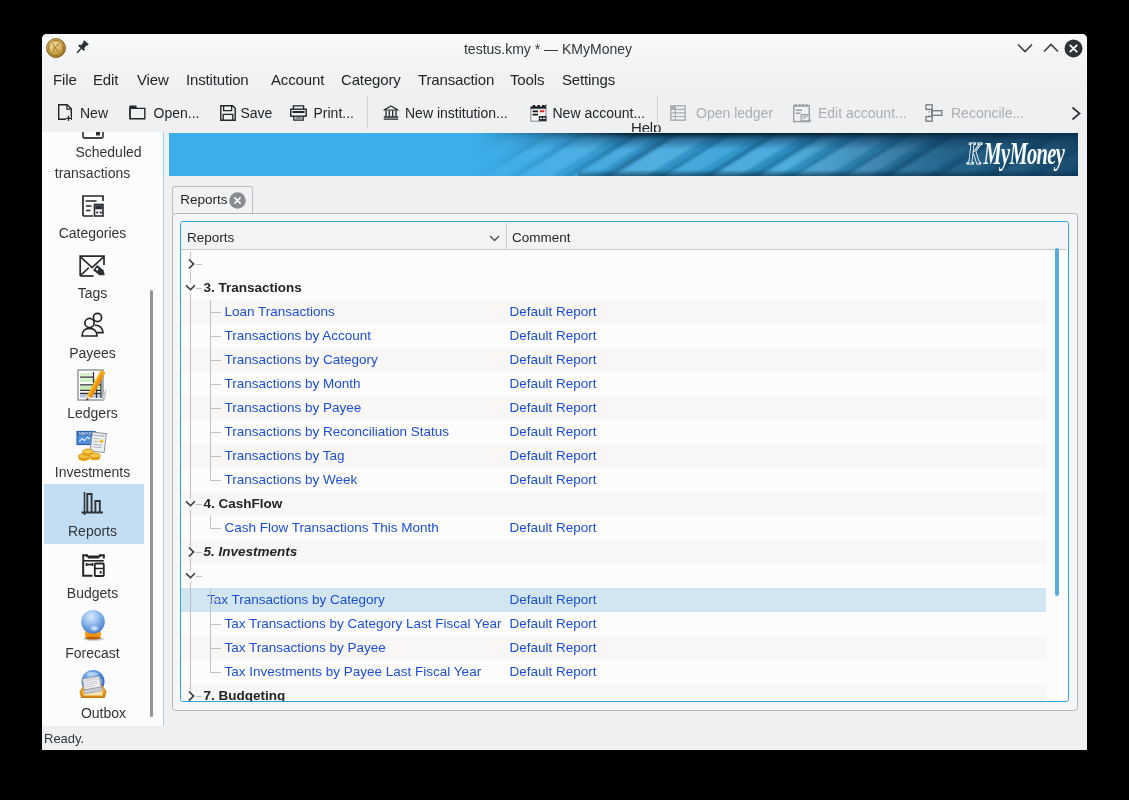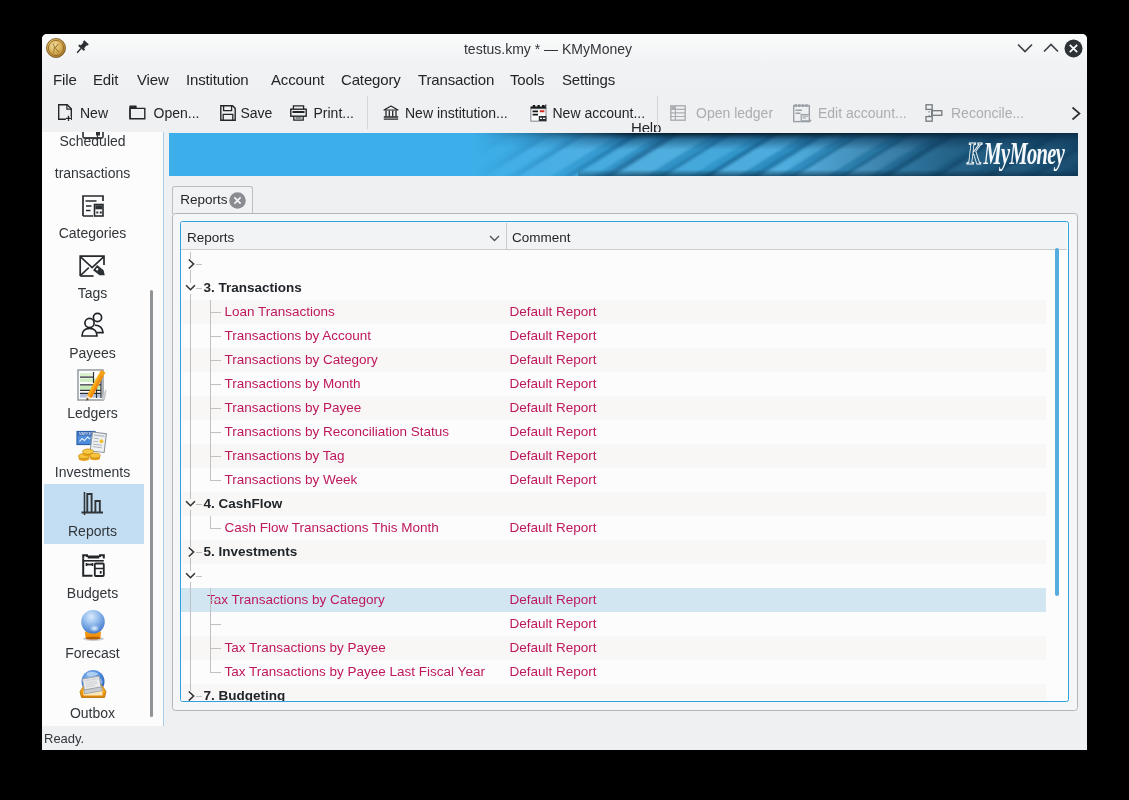--- a/index.html
+++ b/index.html
@@ -21,21 +21,21 @@
   #banner{position:absolute;left:0;top:0.5px;width:909px;height:43.5px;background:#3caee9;overflow:hidden;}
   #tab{position:absolute;left:3.2px;top:53.5px;width:81px;height:28px;background:#f1f2f3;border:1px solid #bcbebf;border-bottom:none;border-radius:3px 3px 0 0;box-sizing:border-box;}
   #tabframe{position:absolute;left:3px;top:81px;width:906px;height:498px;background:#f5f6f7;border:1px solid #b3b5b7;border-radius:3.5px;box-sizing:border-box;}
   #table{position:absolute;left:11px;top:88.5px;width:888.5px;height:481.5px;background:#fcfcfc;border:1.5px solid #2fa0e0;border-radius:2.5px;box-sizing:border-box;overflow:hidden;}
   #thead{position:absolute;left:0;top:0;width:885.5px;height:28.5px;background:#f2f3f4;border-bottom:1px solid #caccce;box-sizing:border-box;font-size:13.5px;color:#232629;}
   #rows{position:absolute;left:0;top:30.5px;width:864.5px;height:450px;}
   .row{position:absolute;left:0;width:864.5px;height:24px;}
   .r-alt{background:#f8f7f5;}
   .r-base{background:#fcfcfc;}
   .r-sel{background:#d2e6f2;}
-  .rtxt{position:absolute;top:4px;font-size:13.5px;color:#be185d;white-space:nowrap;}
+  .rtxt{position:absolute;top:4px;font-size:13.5px;color:#1d4ed8;white-space:nowrap;}
   .rtxt.b{font-weight:bold;color:#212529;}
   .branch{position:absolute;background:#bfc1c3;}
   svg{display:block;}
 </style>
 </head>
 <body>
 <div id="win">
   <div id="header">
 
     <svg class="abs" style="left:4px;top:4px" width="20" height="20" viewBox="0 0 20 20">
@@ -161,21 +161,21 @@
     <svg class="abs" style="left:1028px;top:71.5px" width="12" height="15" viewBox="0 0 12 15">
       <path d="M2.5 1.5 L9.5 7.5 L2.5 13.5" fill="none" stroke="#2f3338" stroke-width="1.7"></path>
     </svg>
   </div>
   <div id="sidebar">
 
     <svg class="abs" style="left:40px;top:-15px" width="22" height="22" viewBox="0 0 22 22">
       <rect x="1" y="1" width="20" height="20" rx="1.5" fill="none" stroke="#40454a" stroke-width="1.8"></rect>
       <rect x="14" y="15" width="4" height="3.5" fill="#2c3035"></rect>
     </svg>
-    <div class="sb-label" style="top:1px;">Scheduled</div>
+    <div class="sb-label" style="top:12px;margin-left:16px;">Scheduled</div>
     <div class="sb-label" style="top:33px;">transactions</div>
 
     <svg class="abs" style="left:40px;top:62.5px" width="22" height="22" viewBox="0 0 22 22">
       <path d="M1 21 L1 1 L21 1 L21 6" fill="none" stroke="#26292d" stroke-width="1.7"></path>
       <path d="M1 21 L11 21" stroke="#26292d" stroke-width="1.7"></path>
       <path d="M3.5 6 L14.5 6" stroke="#26292d" stroke-width="1.5"></path>
       <path d="M4 11 L9.5 11 M4 15.5 L8.5 15.5" stroke="#26292d" stroke-width="1.5"></path>
       <rect x="12.5" y="9.5" width="8.5" height="11.5" fill="none" stroke="#26292d" stroke-width="1.6"></rect>
       <rect x="13.3" y="10.3" width="7" height="4" fill="#2c3035"></rect>
       <rect x="14.3" y="16.5" width="2" height="2" fill="#2c3035"></rect>
@@ -309,21 +309,21 @@
       <path d="M23 9 C25.5 10.5 26 13 25 15.5 C23.5 14 22.5 11 23 9 Z" fill="#a9ccf0" opacity="0.7"></path>
       <path d="M3 22.5 L7.5 15.8 L24.5 15.8 L29 22.5 L27.5 28.5 L4.5 28.5 Z" fill="url(#tray)" stroke="#b56f00" stroke-width="0.8"></path>
       <path d="M6.5 21.5 L9.5 17.3 L22.5 17.3 L25.5 21.5 L25.5 26.5 L6.5 26.5 Z" fill="#fde9b8"></path>
       <g transform="rotate(-10 15 18)">
         <rect x="6.5" y="19" width="18" height="4.5" fill="#c7cbd0" stroke="#8e9398" stroke-width="0.6"></rect>
         <rect x="7" y="8.5" width="17" height="11" fill="#ededee" stroke="#959a9f" stroke-width="0.8"></rect>
         <rect x="8.3" y="9.6" width="14.4" height="2" fill="#d4d7da"></rect>
         <path d="M9 13 L21 13 M9 15 L21 15 M9 17 L18 17" stroke="#c2c6ca" stroke-width="0.7"></path>
       </g>
     </svg>
-    <div class="sb-label" style="top:573px;">Outbox</div>
+    <div class="sb-label" style="top:573px;padding-left:11px;">Outbox</div>
 
     <div class="abs" style="left:107.5px;top:158px;width:3.5px;height:427px;background:#909496;border-radius:2px;"></div>
   </div>
   <div id="sidebar-sep"></div>
   <div id="rpane">
     <div id="banner">
       <svg class="abs" style="left:239px;top:0" width="670" height="43.5" viewBox="0 0 670 43.5" preserveAspectRatio="none">
         <defs>
           <filter id="soft" x="-20%" y="-20%" width="140%" height="140%">
               <feGaussianBlur stdDeviation="2.8"></feGaussianBlur>
@@ -474,35 +474,36 @@
         <div class="rtxt" style="left:328.5px;">Default Report</div>
       </div>
       <div class="row r-alt" style="top:240px;">
         <div class="rtxt b" style="left:22.5px;">4. CashFlow</div>
       </div>
       <div class="row r-base" style="top:264px;">
         <div class="rtxt" style="left:43.5px;">Cash Flow Transactions This Month</div>
         <div class="rtxt" style="left:328.5px;">Default Report</div>
       </div>
       <div class="row r-alt" style="top:288px;">
-        <div class="rtxt b" style="left:22.5px;">5. Investments</div>
+        <div class="rtxt b" style="left:22.5px;font-style:italic;">5. Investments</div>
       </div>
       <div class="row r-sel" style="top:336px;">
         <div class="rtxt" style="left:26px;">Tax Transactions by Category</div>
         <div class="rtxt" style="left:328.5px;">Default Report</div>
       </div>
       <div class="row r-base" style="top:360px;">
+        <div class="rtxt" style="left:43.5px;">Tax Transactions by Category Last Fiscal Year</div>
         <div class="rtxt" style="left:328.5px;">Default Report</div>
       </div>
       <div class="row r-alt" style="top:384px;">
         <div class="rtxt" style="left:43.5px;">Tax Transactions by Payee</div>
         <div class="rtxt" style="left:328.5px;">Default Report</div>
       </div>
       <div class="row r-base" style="top:408px;">
-        <div class="rtxt" style="left:43.5px;">Tax Transactions by Payee Last Fiscal Year</div>
+        <div class="rtxt" style="left:43.5px;">Tax Investments by Payee Last Fiscal Year</div>
         <div class="rtxt" style="left:328.5px;">Default Report</div>
       </div>
       <div class="row r-alt" style="top:432px;">
         <div class="rtxt b" style="left:22.5px;">7. Budgeting</div>
       </div>
       <div class="branch" style="left:9px;top:0px;width:1px;height:6.5px;"></div>
       <div class="branch" style="left:9px;top:17.5px;width:1px;height:13.0px;"></div>
       <div class="branch" style="left:9px;top:41.5px;width:1px;height:205.0px;"></div>
       <div class="branch" style="left:9px;top:257.5px;width:1px;height:37.0px;"></div>
       <div class="branch" style="left:9px;top:305.5px;width:1px;height:13.0px;"></div>

